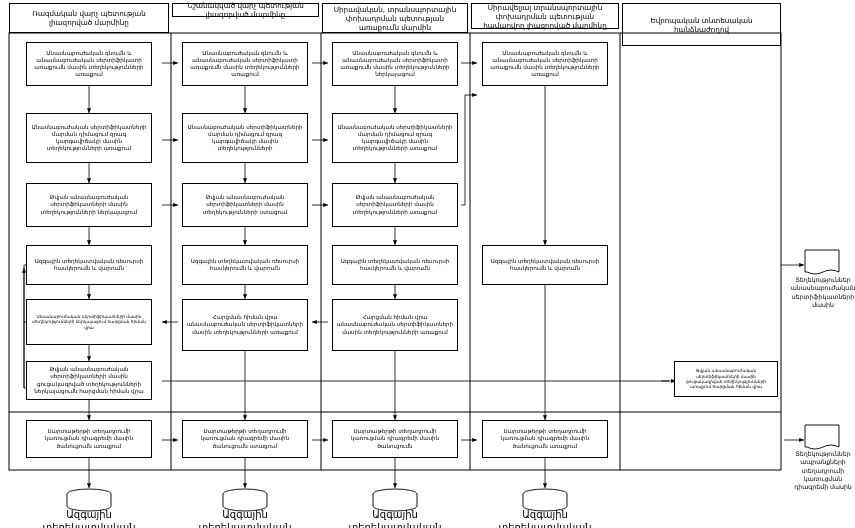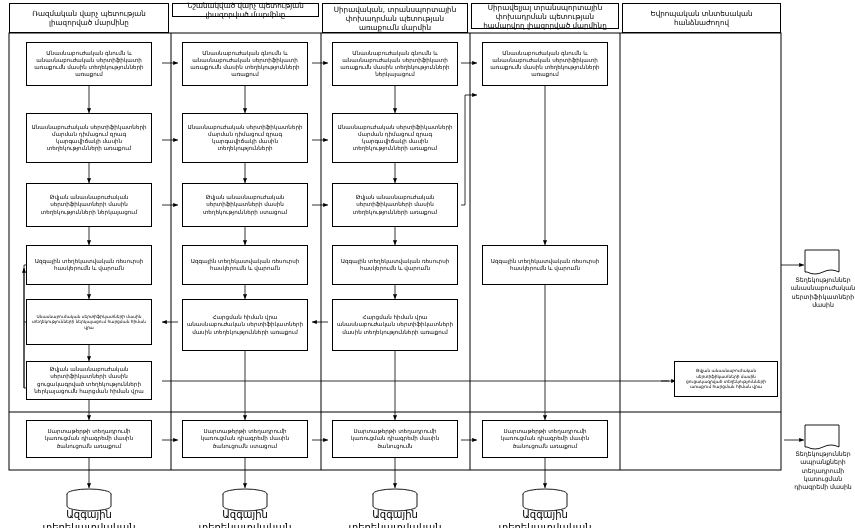--- a/index.html
+++ b/index.html
@@ -28,21 +28,21 @@
 </style>
 </head>
 <body>
 
 <div id="root">
 
   <div class="col-head" style="left:3px;  top:3px;  width:160px; height:30px;">Ռազմական վարչ պետության լիազորված մարմինը</div>
   <div class="col-head" style="left:166px;top:3px;  width:147px; height:14px;">Նշանակված վարչ պետության լիազորված մարմինը</div>
   <div class="col-head" style="left:316px;top:3px;  width:146px; height:30px;">Սիրավական, տրանսպորտային փոխադրման պետության առաքումն մարմին</div>
   <div class="col-head" style="left:465px;top:3px;  width:148px; height:26px;">Սիրավելյալ տրանսպորտային փոխադրման պետության համարվող լիազորված մարմինը</div>
-  <div class="col-head" style="left:616px;top:3px;  width:159px; height:30px;">Եվրոպական տնտեսական հանձնաժողով</div>
+  <div class="col-head" style="left:616px;top:3px;  width:159px; height:43px;">Եվրոպական տնտեսական հանձնաժողով</div>
 
   <svg class="svg-layer" viewBox="0 0 855 528">
     <defs>
       <marker id="arrow" markerWidth="7" markerHeight="7" refX="6" refY="2.6" orient="auto">
         <path d="M0,0 L6,2.6 L0,5.2 z" fill="#000"></path>
       </marker>
     </defs>
 
     <rect x="3" y="33" width="772" height="437" fill="none" stroke="#000" stroke-width="1"></rect>
     <line x1="165" y1="33" x2="165" y2="470" stroke="#000" stroke-width="1"></line>

